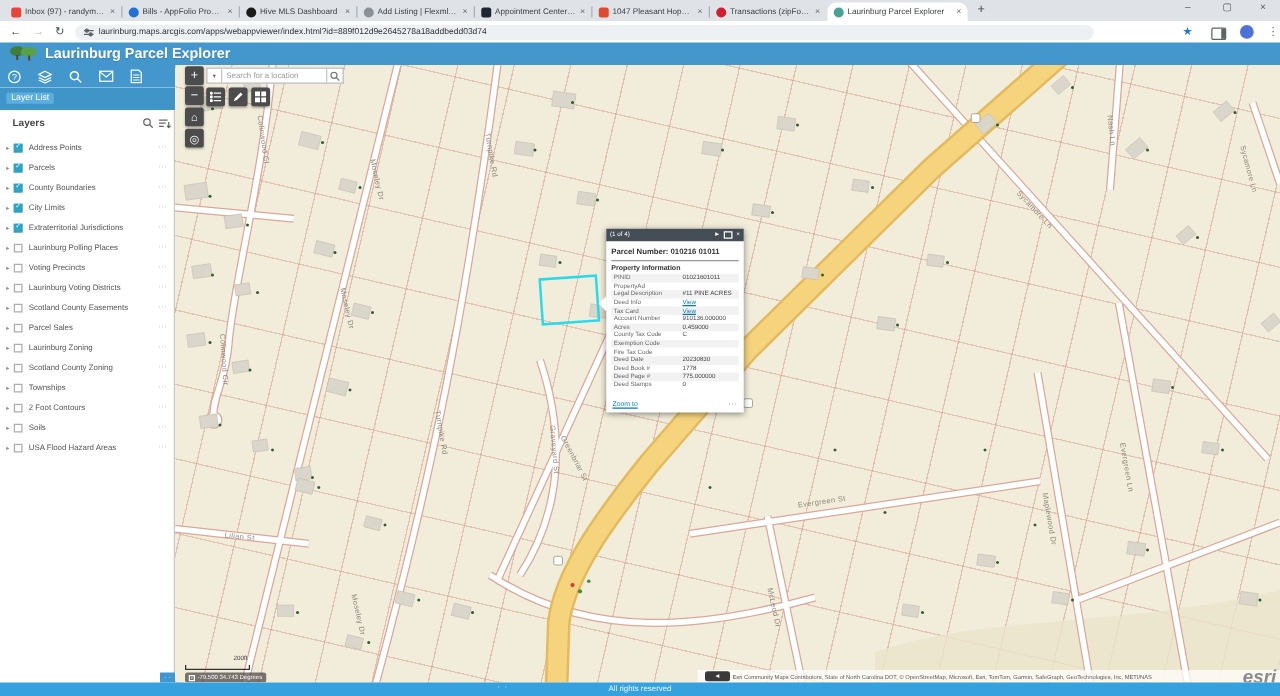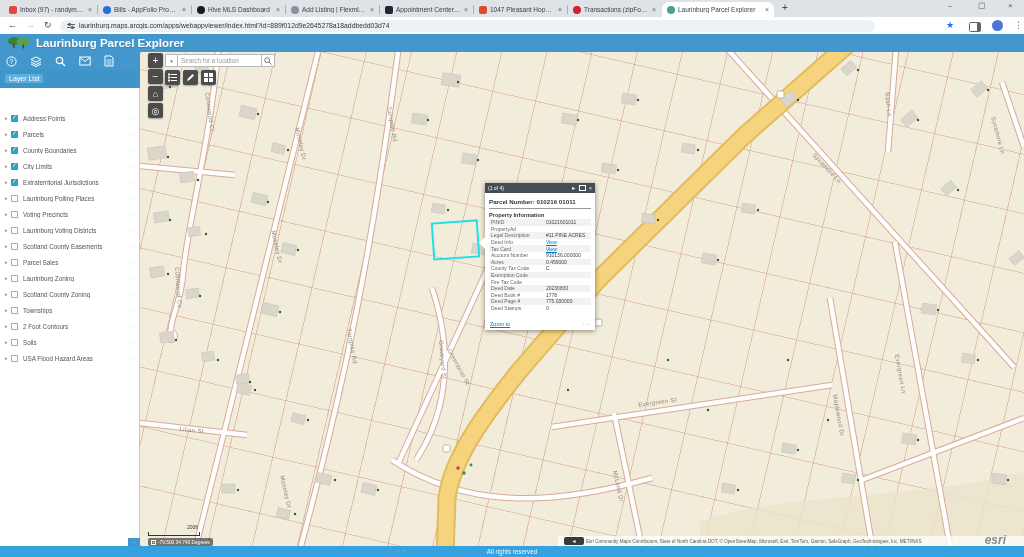--- a/index.html
+++ b/index.html
@@ -80,21 +80,21 @@
   
   .scalebar{position:absolute;left:8px;top:475px;width:50px;height:9px;z-index:20;}
   .scalebar .bar{position:absolute;left:0;bottom:0;width:50px;height:3px;border-left:1px solid #333;border-right:1px solid #333;border-bottom:1px solid #333;}
   .scalebar .lbl{position:absolute;right:0;top:-3px;font-size:5px;color:#333;}
   .coords{position:absolute;left:8px;top:486px;height:8px;background:rgba(40,40,40,.62);border-radius:2px;color:#fff;font-size:4.8px;display:flex;align-items:center;gap:2px;padding:0 3px;z-index:20;}
   .cross{width:5px;height:5px;border:1px solid #fff;box-sizing:border-box;position:relative;}
   .cross:before{content:"";position:absolute;left:1px;top:1px;width:1px;height:1px;background:#fff;}
   .attrib{position:absolute;right:0;top:484px;left:418px;height:10px;background:rgba(255,255,255,.72);display:flex;align-items:center;z-index:19;}
   .attrib .atx{flex:1;font-size:4.6px;color:#5a5a5a;white-space:nowrap;overflow:hidden;padding-left:28px;}
   .ovtoggle{position:absolute;left:424px;top:485px;width:20px;height:8px;background:#3a3a3a;border-radius:2px;color:#fff;font-size:6px;line-height:8px;text-align:center;z-index:21;}
-  .esri{position:absolute;right:18px;top:481px;font-size:12px;font-style:italic;font-weight:bold;color:#8b8b8b;z-index:21;}
+  .esri{position:absolute;right:3px;top:481px;font-size:15px;font-style:italic;font-weight:bold;color:#8b8b8b;z-index:21;}
   
   .watermark{position:absolute;left:2px;top:512px;font-size:18px;font-weight:bold;letter-spacing:-.5px;color:#8f8f8f;z-index:60;text-shadow:0 0 2px #fff,0 0 2px #fff;}
   .hivebar{position:absolute;left:0;top:546px;width:1024px;height:11px;background:#35a2df;z-index:62;}
   .hivebar .ft{position:absolute;left:0;right:0;top:2px;text-align:center;font-size:6.3px;color:#eaf6ff;}
   .hivebar .d2{position:absolute;left:398px;top:1px;font-size:6px;color:#fff;letter-spacing:1px;}
 </style>
 </head>
 <body>
 
 <div class="screen">
@@ -210,20 +210,35 @@
         <line x1="2.5" y1="5" x2="7.5" y2="5" stroke="#fff" stroke-width="0.8"></line>
         <line x1="2.5" y1="7" x2="7.5" y2="7" stroke="#fff" stroke-width="0.8"></line>
         <line x1="2.5" y1="9" x2="7.5" y2="9" stroke="#fff" stroke-width="0.8"></line>
       </svg>
   </div>
 
   <div class="panel">
     <div class="paneltab">
         <span>Layer List</span>
       </div>
+    <div class="phead">
+      <span class="pt">Layers</span>
+      <svg style="left:114px" width="9" height="9" viewBox="0 0 9 9">
+          <circle cx="3.6" cy="3.6" r="2.6" fill="none" stroke="#666" stroke-width="1"></circle>
+          <line x1="5.6" y1="5.6" x2="8.2" y2="8.2" stroke="#666" stroke-width="1"></line>
+        </svg>
+      <svg style="left:127px" width="10" height="9" viewBox="0 0 10 9">
+          <g stroke="#666" stroke-width="1">
+            <line x1="0" y1="2" x2="7" y2="2"></line>
+            <line x1="0" y1="4.5" x2="5.5" y2="4.5"></line>
+            <line x1="0" y1="7" x2="4" y2="7"></line>
+            <path d="M8 3.5 L8 8 M6.6 6.6 L8 8 L9.4 6.6" fill="none"></path>
+          </g>
+        </svg>
+    </div>
     <div class="plist">
       <div class="lrow">
           <span class="exp">▸</span>
           <span class="cb on">
             <i>✓</i>
           </span>
           <span class="ll">Address Points</span>
           <span class="ldots">···</span>
         </div>
       <div class="lrow">

